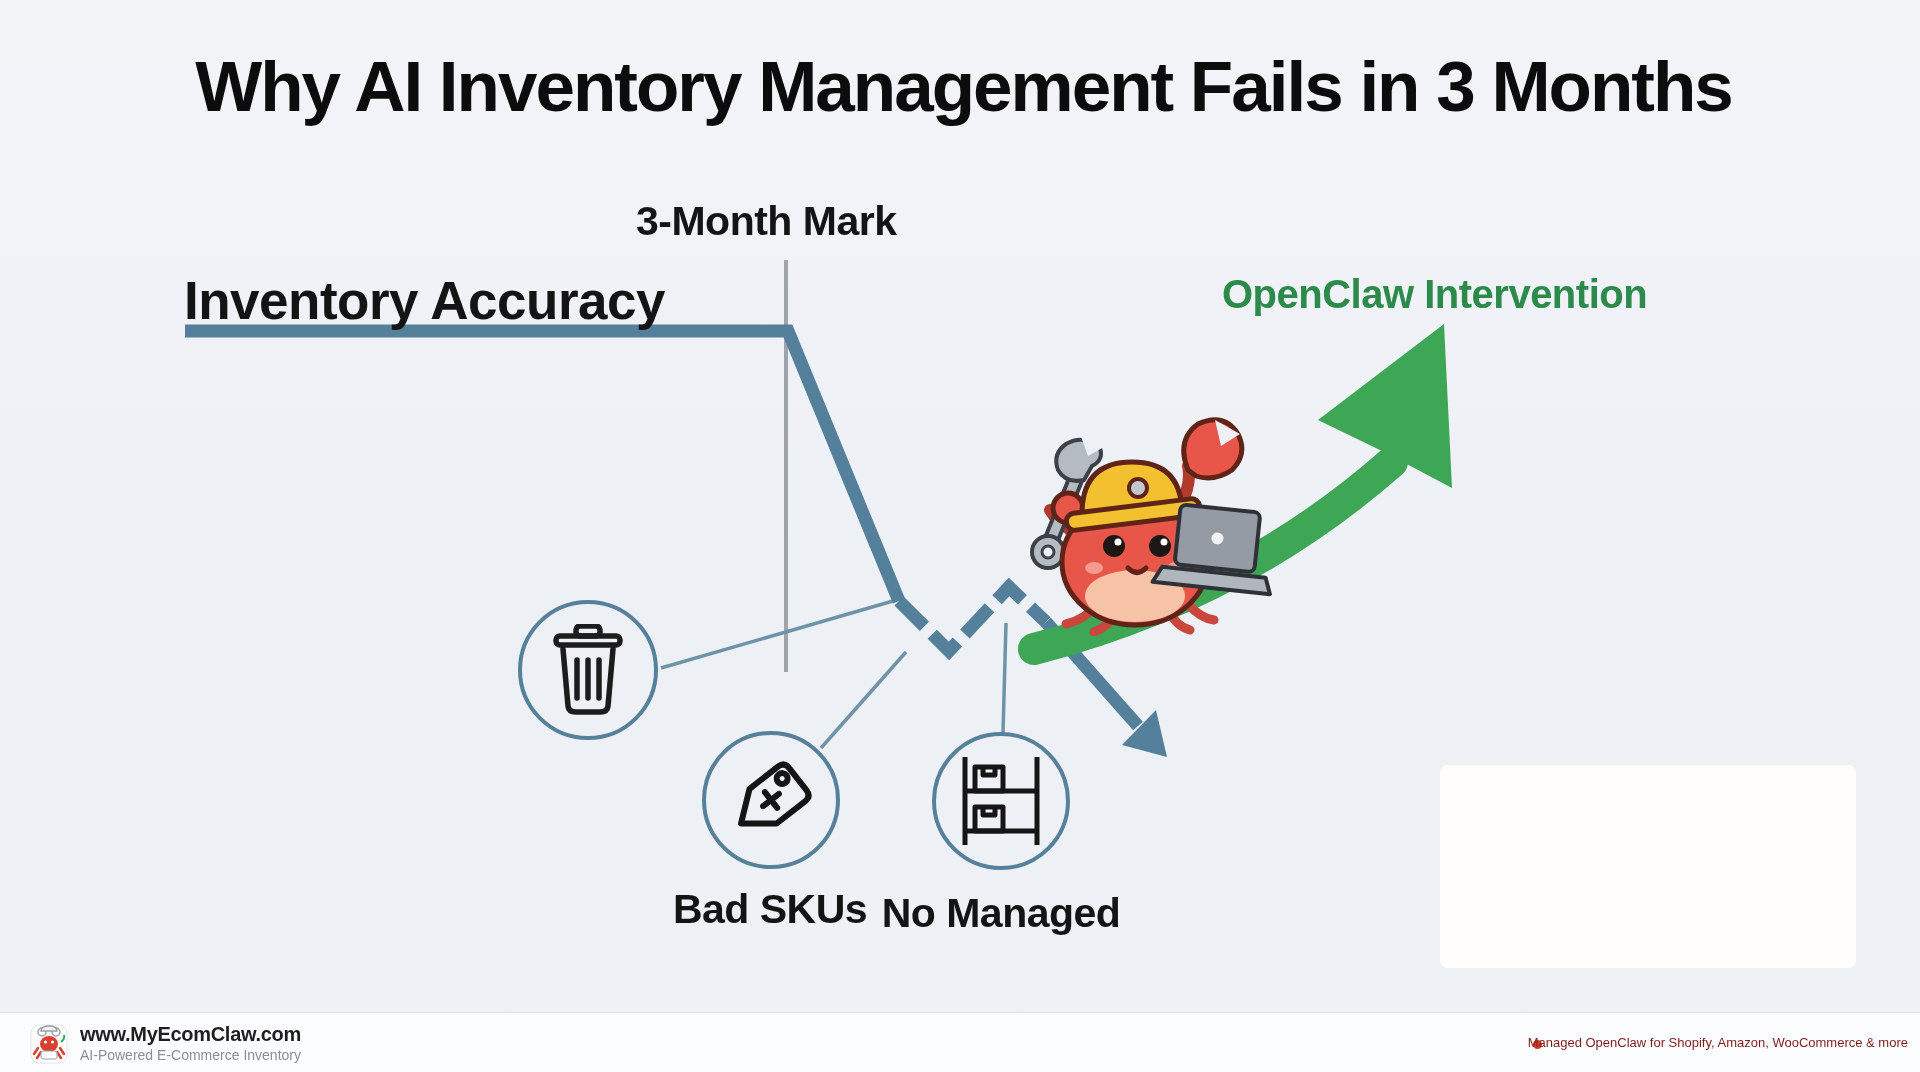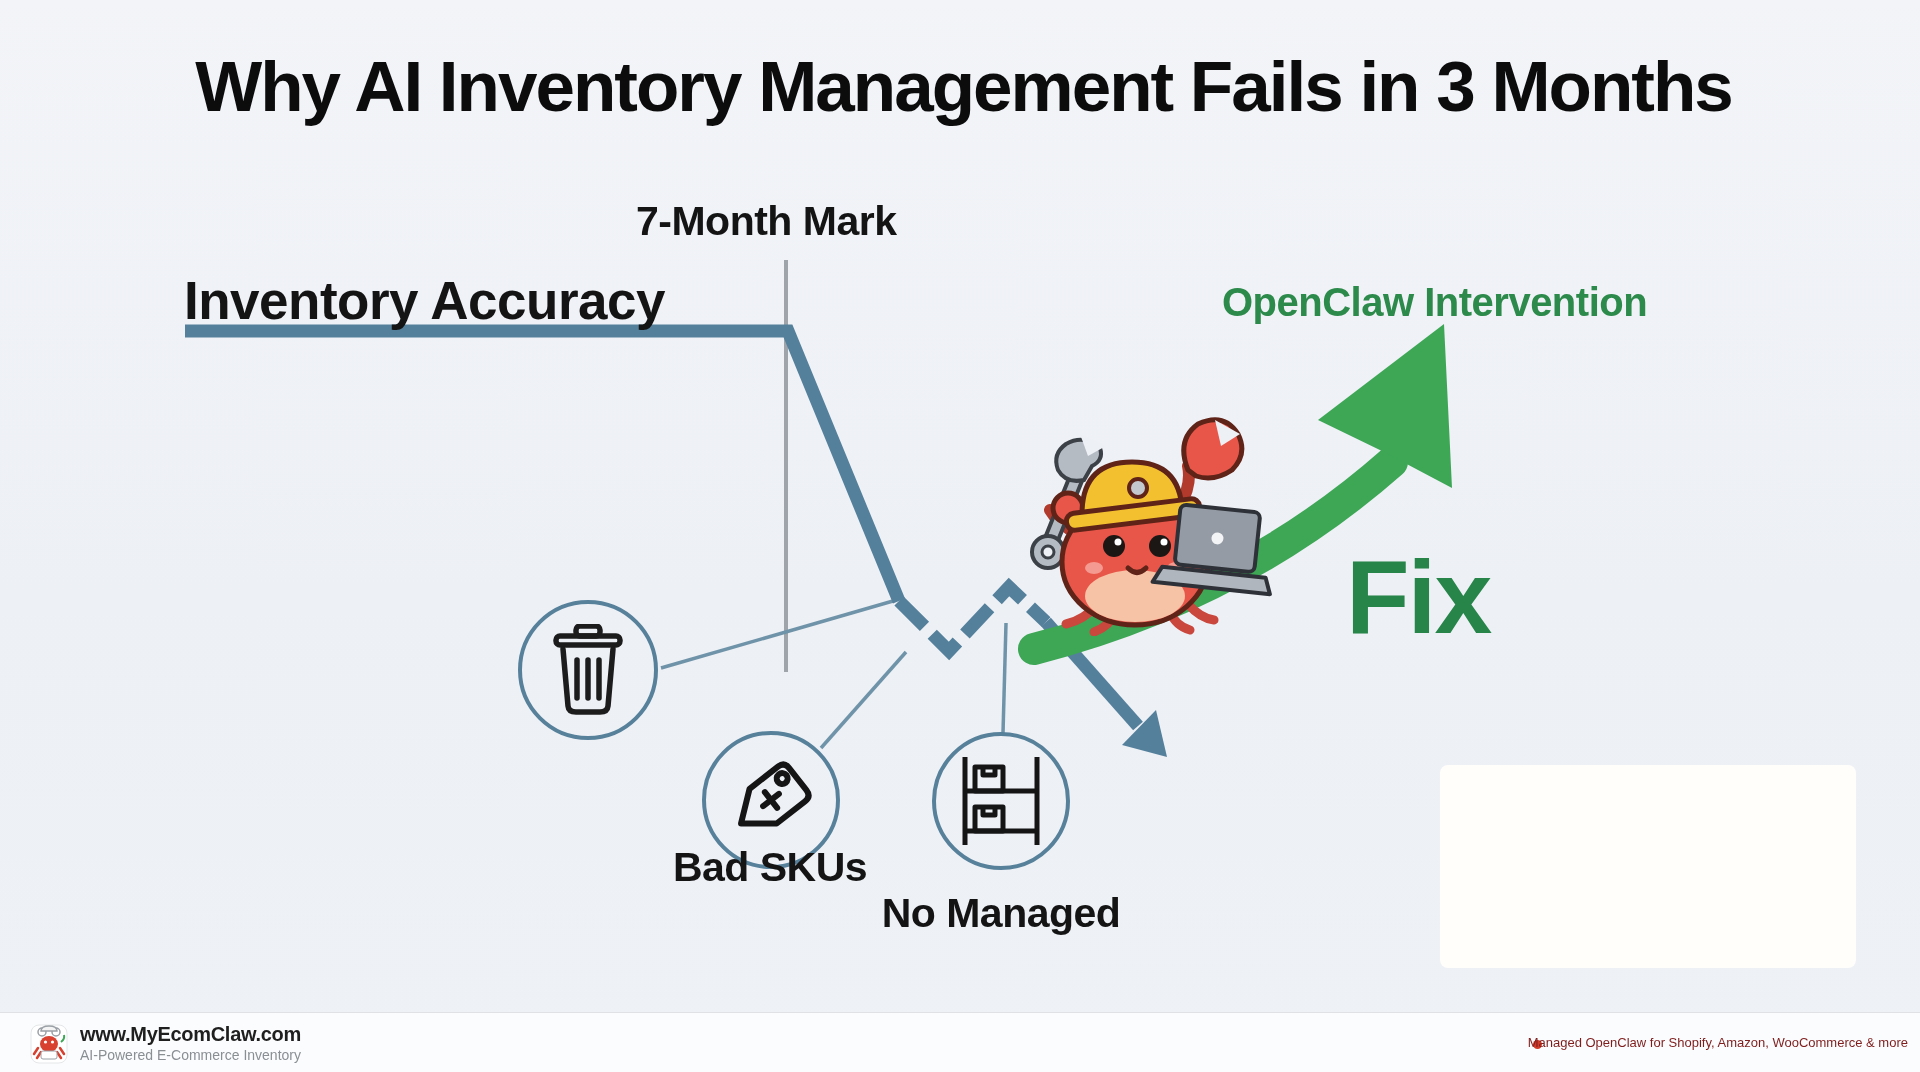--- a/index.html
+++ b/index.html
@@ -15,37 +15,37 @@
     position:absolute; left:7px; right:0; top:46px;
     text-align:center; font-size:71px; font-weight:bold;
     letter-spacing:-2px; color:#0c0c0c;
   }
 
   .diagram-svg { position:absolute; left:0; top:0; width:1920px; height:1072px; }
 
   .dlabel { position:absolute; font-weight:bold; color:#141414; letter-spacing:-0.5px; }
   .lbl-axis         { left:184px;  top:270px; font-size:53px; }
   .lbl-milestone    { left:636px;  top:198px; font-size:41px; }
-  .lbl-intervention { left:1222px; top:272px; font-size:40px; color:#2c8a4a;margin-top:8px; }
+  .lbl-intervention { left:1222px; top:272px; font-size:40px; color:#2c8a4a; }
   .lbl-fix          { left:1346px; top:538px; font-size:104px; color:#27854a; letter-spacing:-2px; }
 
   .cause-circle {
     position:absolute; border:4px solid #57819b; border-radius:50%;
     display:flex; align-items:center; justify-content:center; background:transparent;
   }
   .circle-trash { left:518px; top:600px; width:140px; height:140px; }
   .circle-tag   { left:702px; top:731px; width:138px; height:138px; }
   .circle-shelf { left:932px; top:732px; width:138px; height:138px; }
 
   .cause-label {
     position:absolute; width:400px; text-align:center;
     font-weight:bold; font-size:41px; color:#141414; letter-spacing:-0.5px;
   }
   .lbl-dirty  { left:384px; top:780px; }
-  .lbl-skus   { left:570px; top:844px; }
+  .lbl-skus   { left:570px; top:886px; }
   .lbl-buffer { left:801px; top:890px; }
 
   .crab-svg { position:absolute; left:1018px; top:412px; width:262px; height:224px; }
 
   .blank-panel {
     position:absolute; left:1440px; top:765px; width:416px; height:203px;
     background:#fffefb; border-radius:8px;
   }
 
   .footer {
@@ -92,23 +92,22 @@
     <path d="M899 601 L949 651 L1009 587 L1046 622" stroke="#54809c" stroke-width="13" fill="none" stroke-dasharray="36 11" stroke-linejoin="miter"></path>
 
     <path d="M1046 622 L1138 726" stroke="#54809c" stroke-width="13" fill="none"></path>
     <polygon points="1167,757 1122,745 1156,710" fill="#54809c"></polygon>
 
     <path d="M1034 649 Q1240 596 1392 462" stroke="#3da756" stroke-width="32" fill="none" stroke-linecap="round"></path>
     <polygon points="1444,324 1318,420 1384,452 1452,488" fill="#3da756"></polygon>
   </svg>
 
   <div class="dlabel lbl-axis">Inventory Accuracy</div>
-  <div class="dlabel lbl-milestone">7-Month Mark</div>
+  <div class="dlabel lbl-milestone">3-Month Mark</div>
   <div class="dlabel lbl-intervention">OpenClaw Intervention</div>
-  <div class="dlabel lbl-fix">Fix</div>
 
   <svg class="crab-svg" viewBox="0 0 262 224">
 
     <g stroke="#c9473c" stroke-width="9" fill="none" stroke-linecap="round">
       <path d="M80 192 Q66 208 48 212"></path>
       <path d="M98 200 Q92 214 76 220"></path>
       <path d="M152 200 Q158 214 172 218"></path>
       <path d="M170 192 Q182 206 196 208"></path>
     </g>
 

